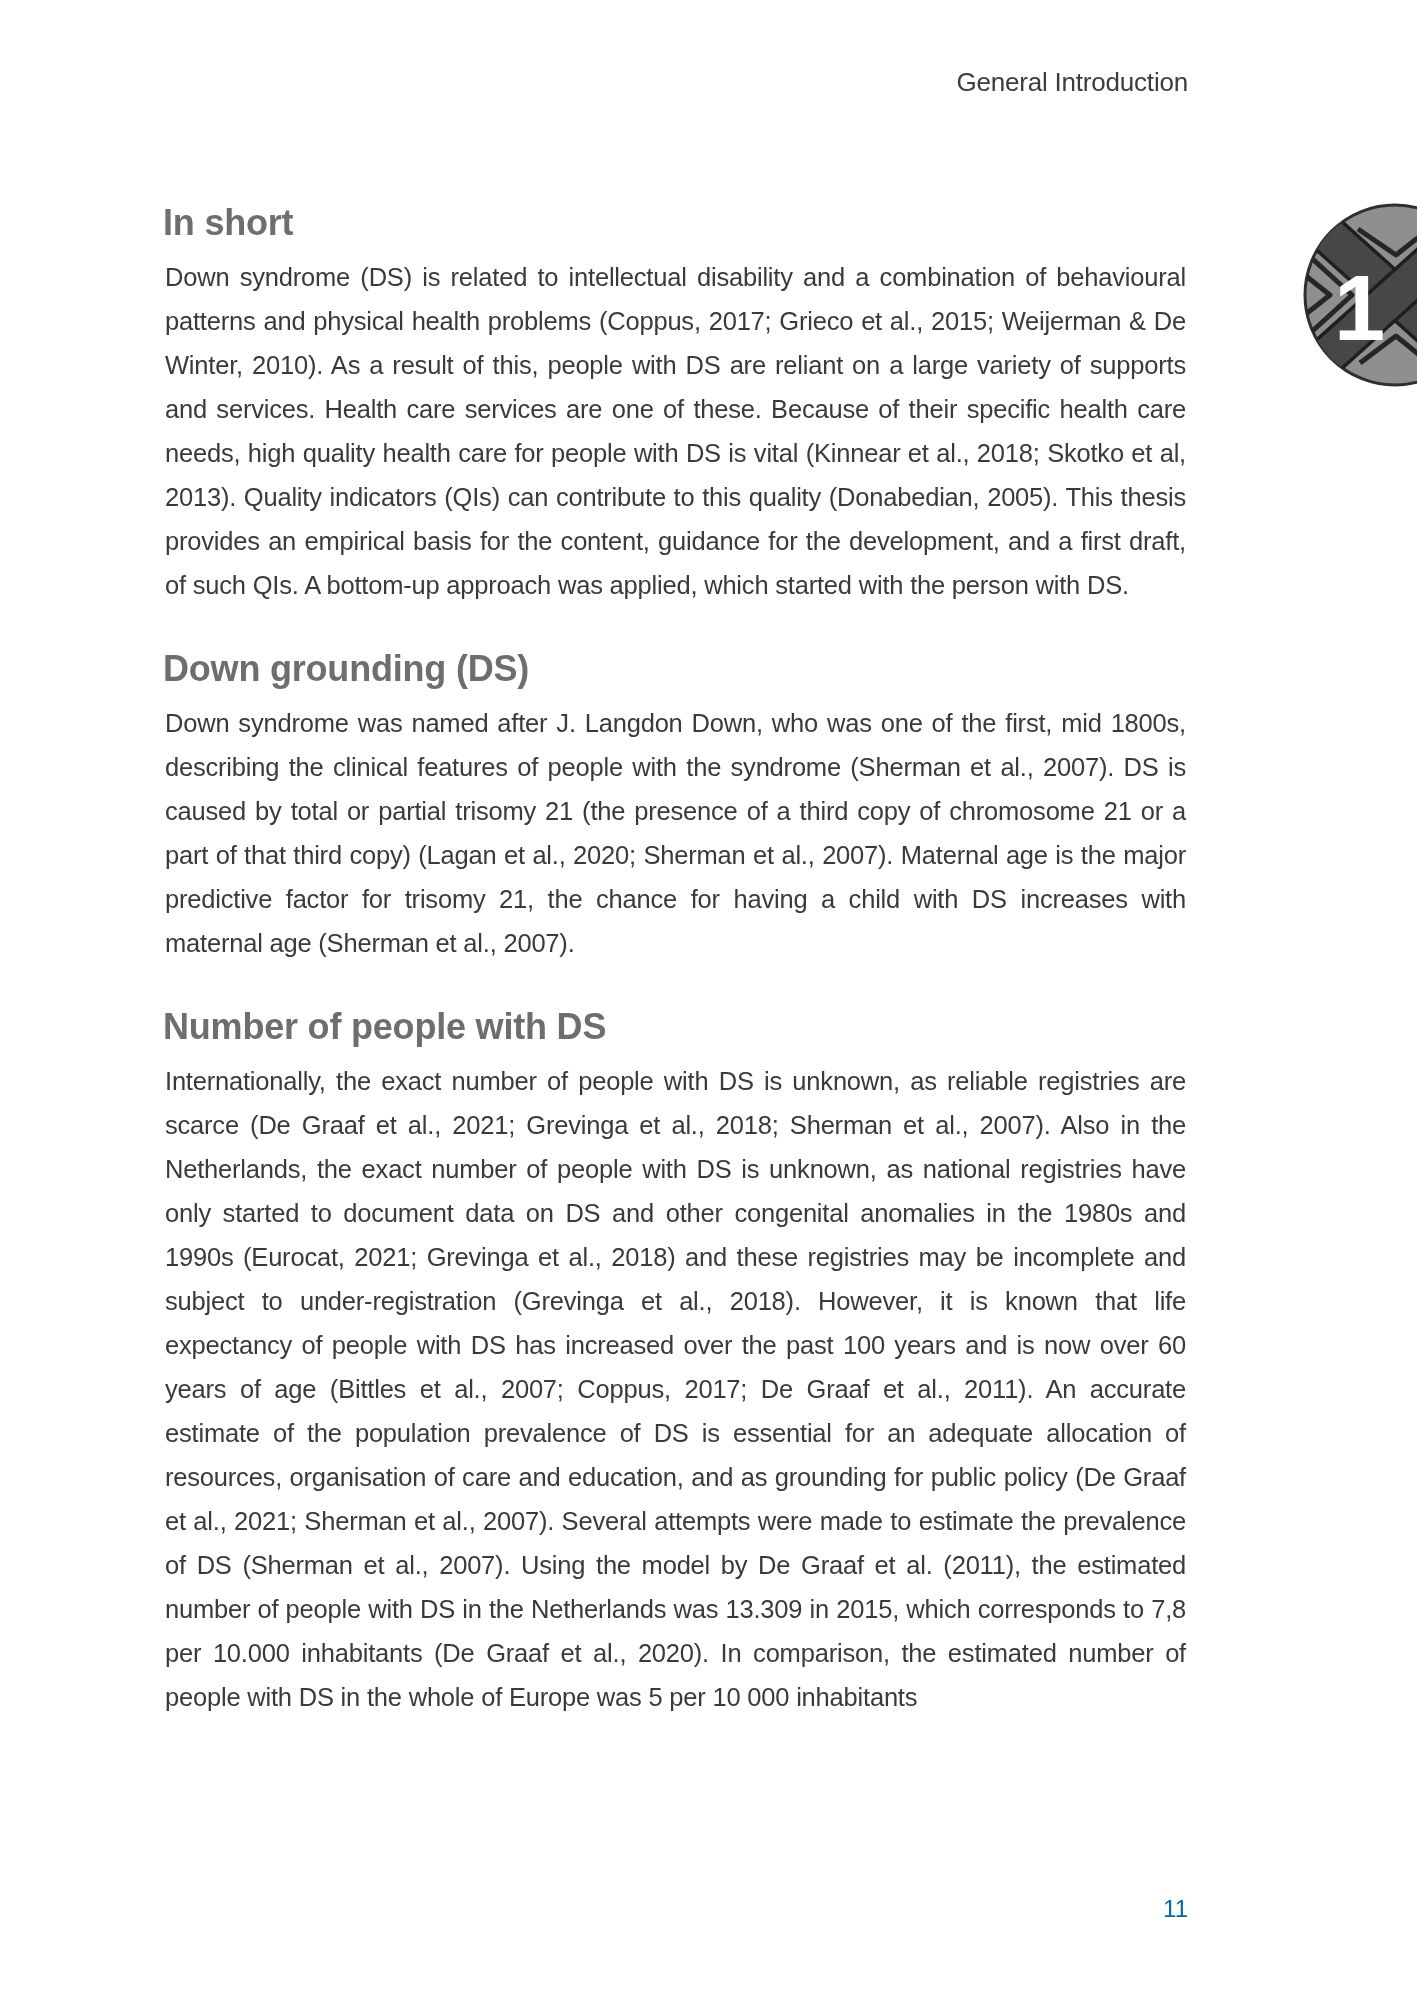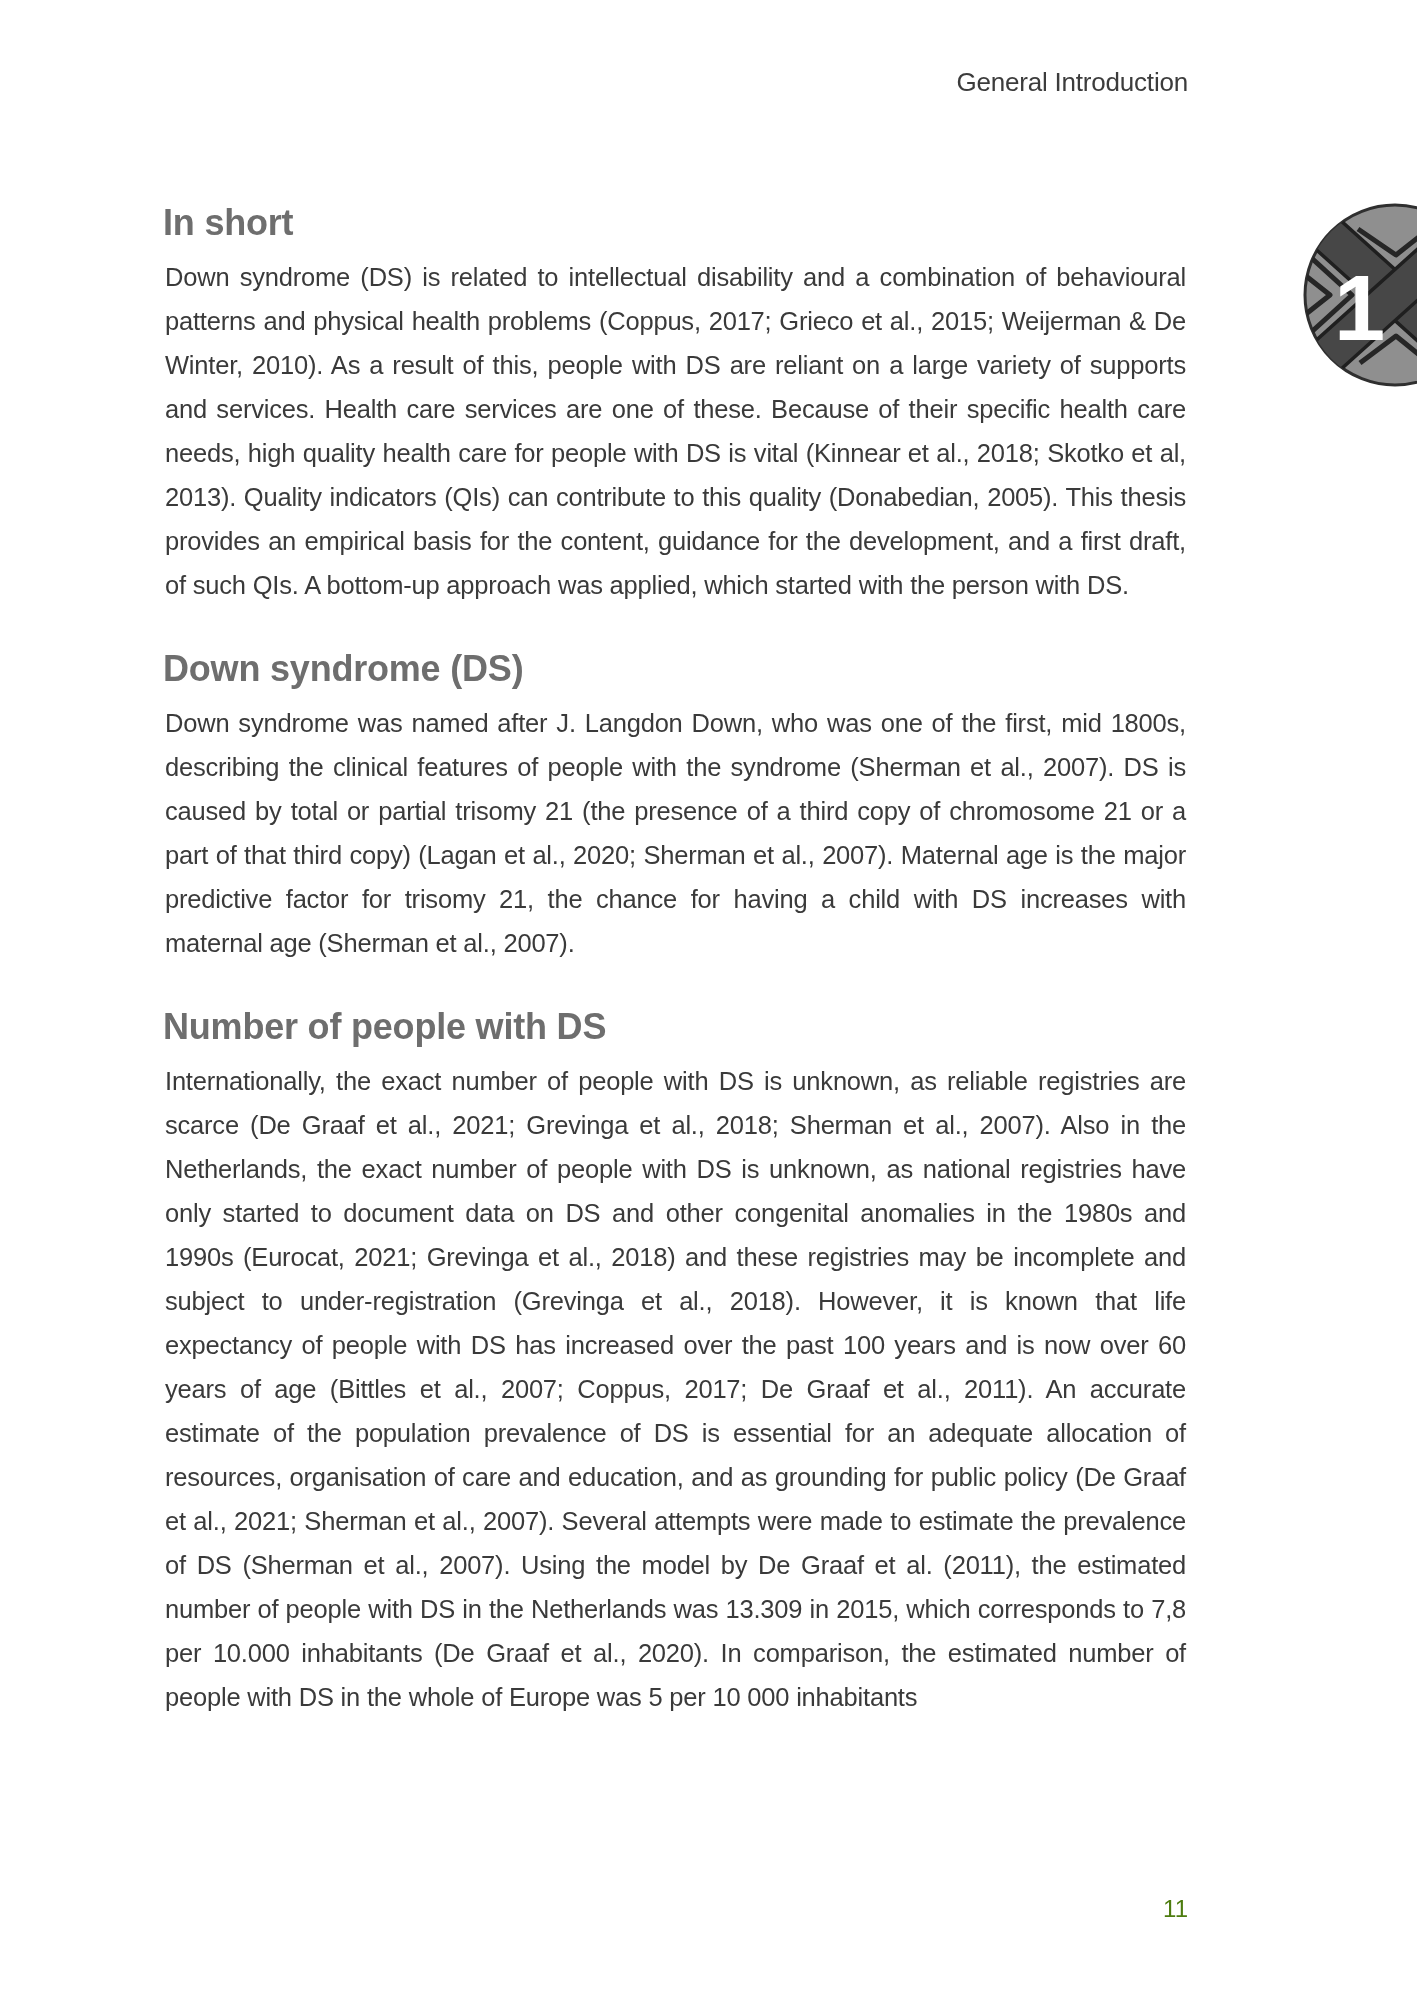--- a/index.html
+++ b/index.html
@@ -49,21 +49,21 @@
     line-height: 44px;
     text-align: justify;
     color: #3a3a3a;
     letter-spacing: -0.2px;
   }
   .page-number {
     position: absolute;
     right: 229px;
     top: 1895px;
     font-size: 24px;
-    color: #4d7c0f;
+    color: #0369a1;
   }
 </style>
 </head>
 <body>
 
 <div class="page">
 
   <div class="running-header">General Introduction</div>
 
   <svg class="chapter-badge" viewBox="0 0 117 186" xmlns="http://www.w3.org/2000/svg" aria-hidden="true">
@@ -85,21 +85,21 @@
   </svg>
 
   <div class="content">
 
     <section>
       <h2>In short</h2>
       <p>Down syndrome (DS) is related to intellectual disability and a combination of behavioural patterns and physical health problems (Coppus, 2017; Grieco et al., 2015; Weijerman &amp; De Winter, 2010). As a result of this, people with DS are reliant on a large variety of supports and services. Health care services are one of these. Because of their specific health care needs, high quality health care for people with DS is vital (Kinnear et al., 2018; Skotko et al, 2013). Quality indicators (QIs) can contribute to this quality (Donabedian, 2005). This thesis provides an empirical basis for the content, guidance for the development, and a first draft, of such QIs. A bottom-up approach was applied, which started with the person with DS.</p>
     </section>
 
     <section>
-      <h2>Down syndrome (DS)</h2>
+      <h2>Down grounding (DS)</h2>
       <p>Down syndrome was named after J. Langdon Down, who was one of the first, mid 1800s, describing the clinical features of people with the syndrome (Sherman et al., 2007). DS is caused by total or partial trisomy 21 (the presence of a third copy of chromosome 21 or a part of that third copy) (Lagan et al., 2020; Sherman et al., 2007). Maternal age is the major predictive factor for trisomy 21, the chance for having a child with DS increases with maternal age (Sherman et al., 2007).</p>
     </section>
 
     <section>
       <h2>Number of people with DS</h2>
       <p>Internationally, the exact number of people with DS is unknown, as reliable registries are scarce (De Graaf et al., 2021; Grevinga et al., 2018; Sherman et al., 2007). Also in the Netherlands, the exact number of people with DS is unknown, as national registries have only started to document data on DS and other congenital anomalies in the 1980s and 1990s (Eurocat, 2021; Grevinga et al., 2018) and these registries may be incomplete and subject to under-registration (Grevinga et al., 2018). However, it is known that life expectancy of people with DS has increased over the past 100 years and is now over 60 years of age (Bittles et al., 2007; Coppus, 2017; De Graaf et al., 2011). An accurate estimate of the population prevalence of DS is essential for an adequate allocation of resources, organisation of care and education, and as grounding for public policy (De Graaf et al., 2021; Sherman et al., 2007). Several attempts were made to estimate the prevalence of DS (Sherman et al., 2007). Using the model by De Graaf et al. (2011), the estimated number of people with DS in the Netherlands was 13.309 in 2015, which corresponds to 7,8 per 10.000 inhabitants (De Graaf et al., 2020). In comparison, the estimated number of people with DS in the whole of Europe was 5 per 10 000 inhabitants</p>
     </section>
 
   </div>
 

